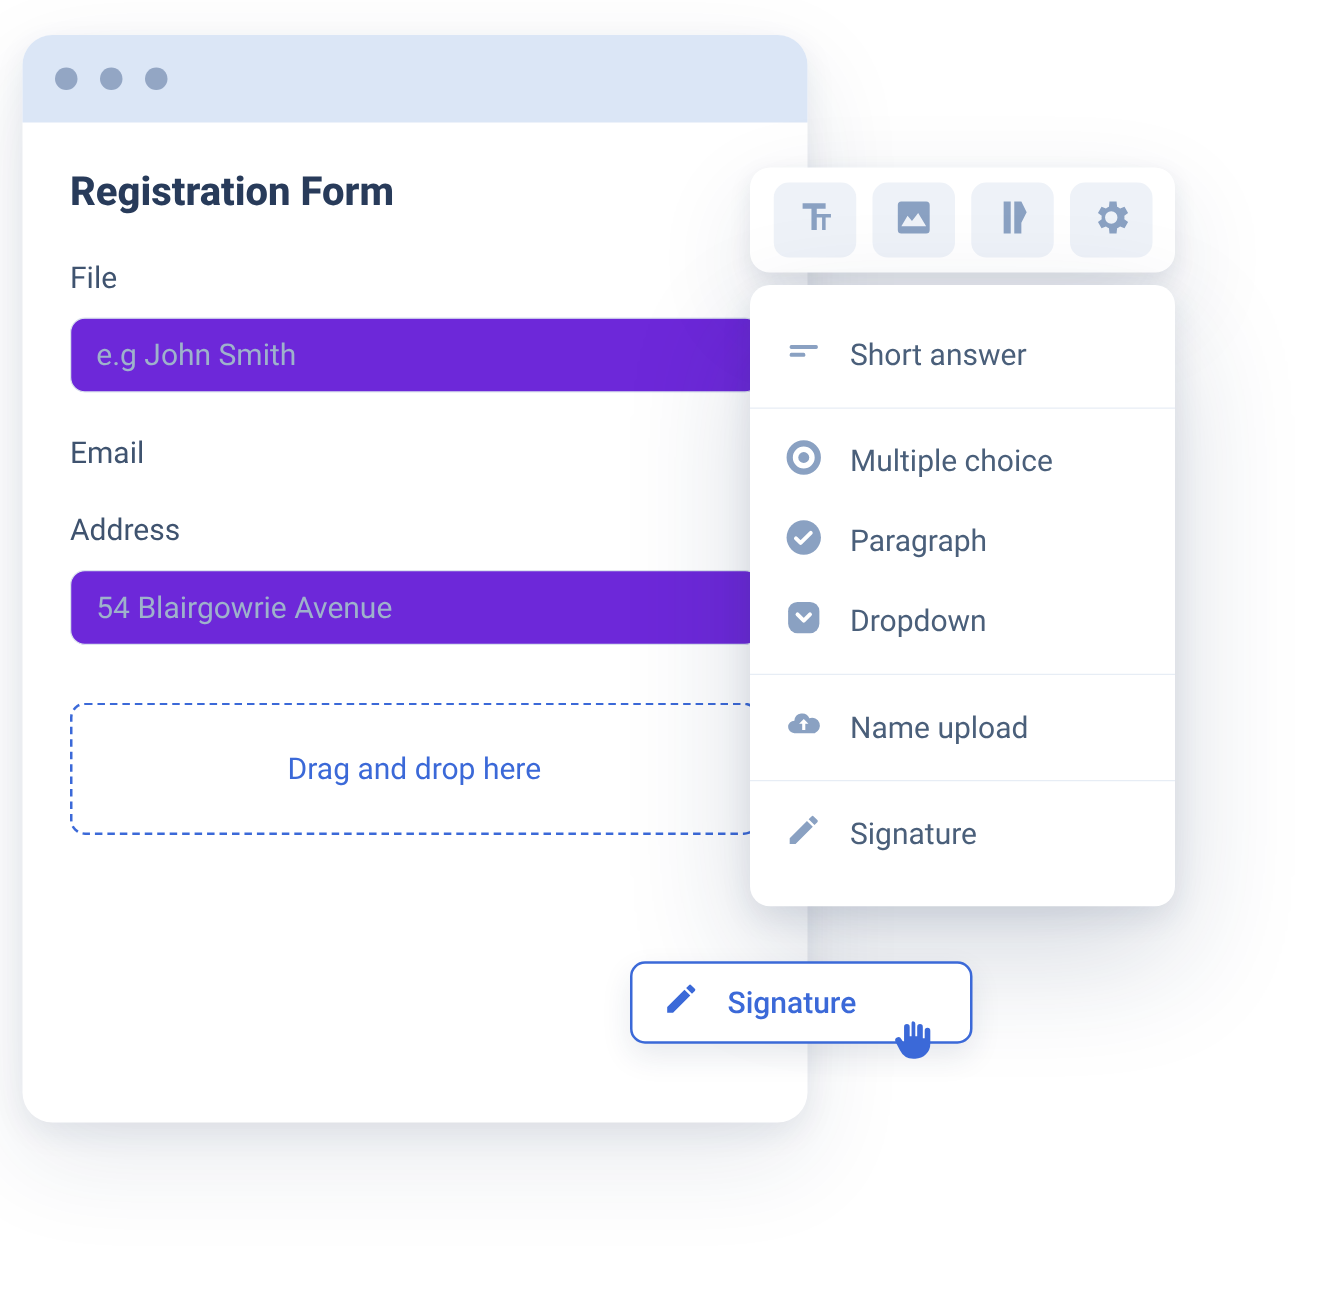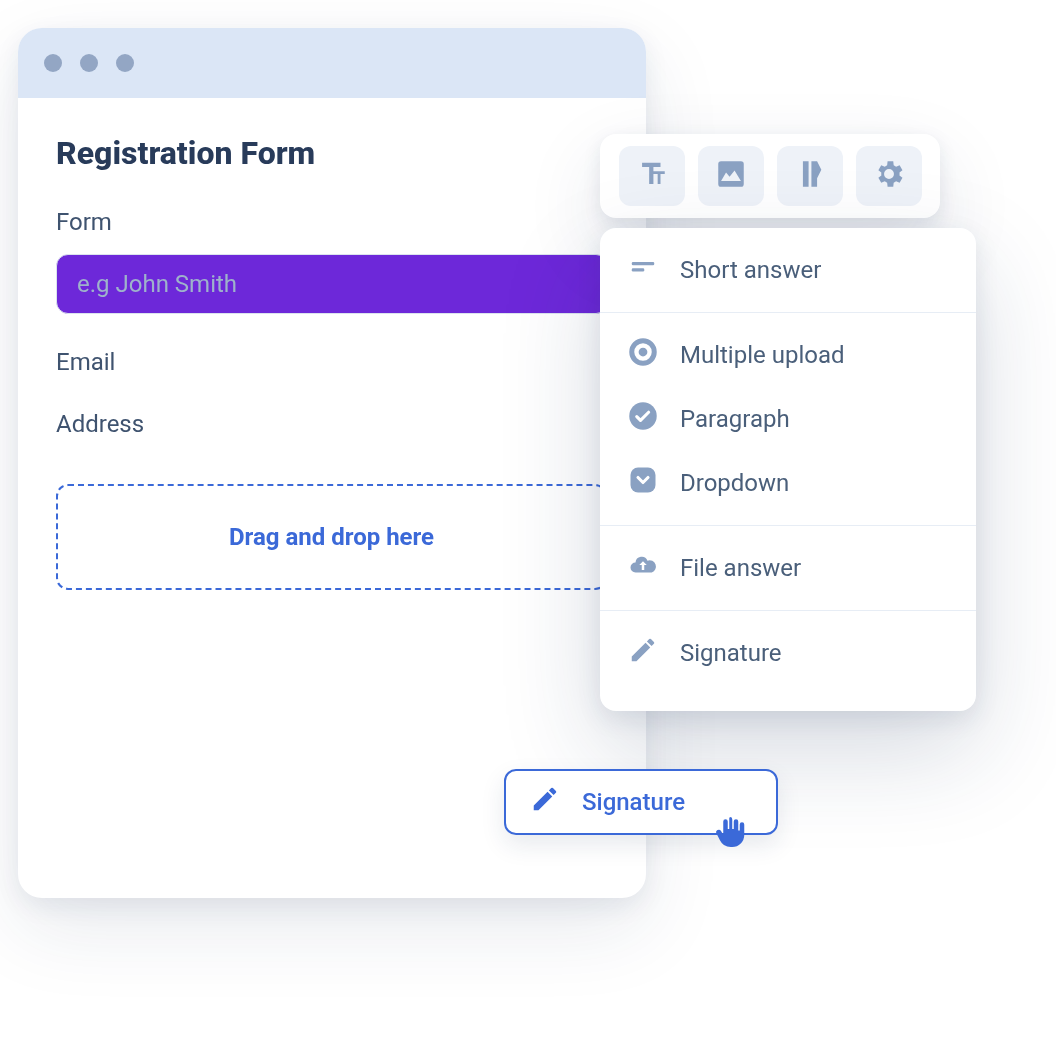--- a/index.html
+++ b/index.html
@@ -78,21 +78,21 @@
     margin-top: 46px;
     width: 551px;
     height: 106px;
     border: 2px dashed #3b69d8;
     border-radius: 12px;
     display: flex;
     align-items: center;
     justify-content: center;
     color: #3b69d8;
     font-size: 24px;
-    font-weight: 700;
+    font-weight: 400;
   }
 
   
   .toolbar {
     position: absolute;
     top: 134px;
     left: 600px;
     width: 340px;
     height: 84px;
     background: #fff;
@@ -112,24 +112,25 @@
     align-items: center;
     justify-content: center;
   }
   .tbtn svg { width: 34px; height: 34px; fill: #8aa1c2; }
 
   
   .panel {
     position: absolute;
     top: 228px;
     left: 600px;
-    width: 376px;
+    width: 340px;
     background: #fff;
     border-radius: 16px;
     box-shadow: 0 40px 100px rgba(30,50,90,0.18), 0 8px 24px rgba(30,50,90,0.10);
+    padding-top: 14px;
     padding-bottom: 16px;
   }
   .panel-group {
     border-bottom: 1px solid #e7edf5;
     padding: 10px 0 10px 0;
   }
   .panel-group:last-child { border-bottom: none; }
   .panel-item {
     display: flex;
     align-items: center;
@@ -191,30 +192,31 @@
   <div class="win">
     <div class="titlebar">
       <div class="dot"></div>
       <div class="dot"></div>
       <div class="dot"></div>
     </div>
     <div class="win-body">
       <div class="form-title">Registration Form</div>
 
       <div class="field-block">
-        <div class="field-label">Form</div>
+        <div class="field-label">File</div>
         <div class="field-input">e.g John Smith</div>
       </div>
 
       <div class="field-block">
         <div class="field-label">Email</div>
       </div>
 
       <div class="field-block">
         <div class="field-label">Address</div>
+        <div class="field-input">54 Blairgowrie Avenue</div>
       </div>
 
       <div class="dropzone">Drag and drop here</div>
     </div>
   </div>
 
   <div class="toolbar">
     <div class="tbtn">
       <span>
         <svg viewBox="0 0 24 24">
@@ -259,21 +261,21 @@
     </div>
 
     <div class="panel-group">
       <div class="panel-item">
         <span>
           <svg viewBox="0 0 24 24">
               <circle cx="12" cy="12" r="9" fill="none" stroke="#8aa1c2" stroke-width="4"></circle>
               <circle cx="12" cy="12" r="3.5"></circle>
             </svg>
         </span>
-        <span>Multiple upload</span>
+        <span>Multiple choice</span>
       </div>
       <div class="panel-item">
         <span>
           <svg viewBox="0 0 24 24">
               <circle cx="12" cy="12" r="11"></circle>
               <path d="M7 12.5l3 3 6.5-6.5" stroke="#fff" stroke-width="2.5" fill="none" stroke-linecap="round" stroke-linejoin="round"></path>
             </svg>
         </span>
         <span>Paragraph</span>
       </div>
@@ -289,21 +291,21 @@
     </div>
 
     <div class="panel-group">
       <div class="panel-item">
         <span>
           <svg viewBox="0 0 24 24">
               <path d="M19 18H6a4 4 0 0 1 0-8 5 5 0 0 1 9.6-1.5A4 4 0 0 1 19 18z"></path>
               <path d="M12 9l-3 3h2v4h2v-4h2z" fill="#fff"></path>
             </svg>
         </span>
-        <span>File answer</span>
+        <span>Name upload</span>
       </div>
     </div>
 
     <div class="panel-group">
       <div class="panel-item">
         <span>
           <svg viewBox="0 0 24 24">
               <path d="M3 17.25V21h3.75L17.8 9.94l-3.75-3.75L3 17.25zM20.7 7.04a1 1 0 0 0 0-1.41l-2.34-2.34a1 1 0 0 0-1.41 0l-1.83 1.83 3.75 3.75 1.83-1.83z"></path>
             </svg>
         </span>

